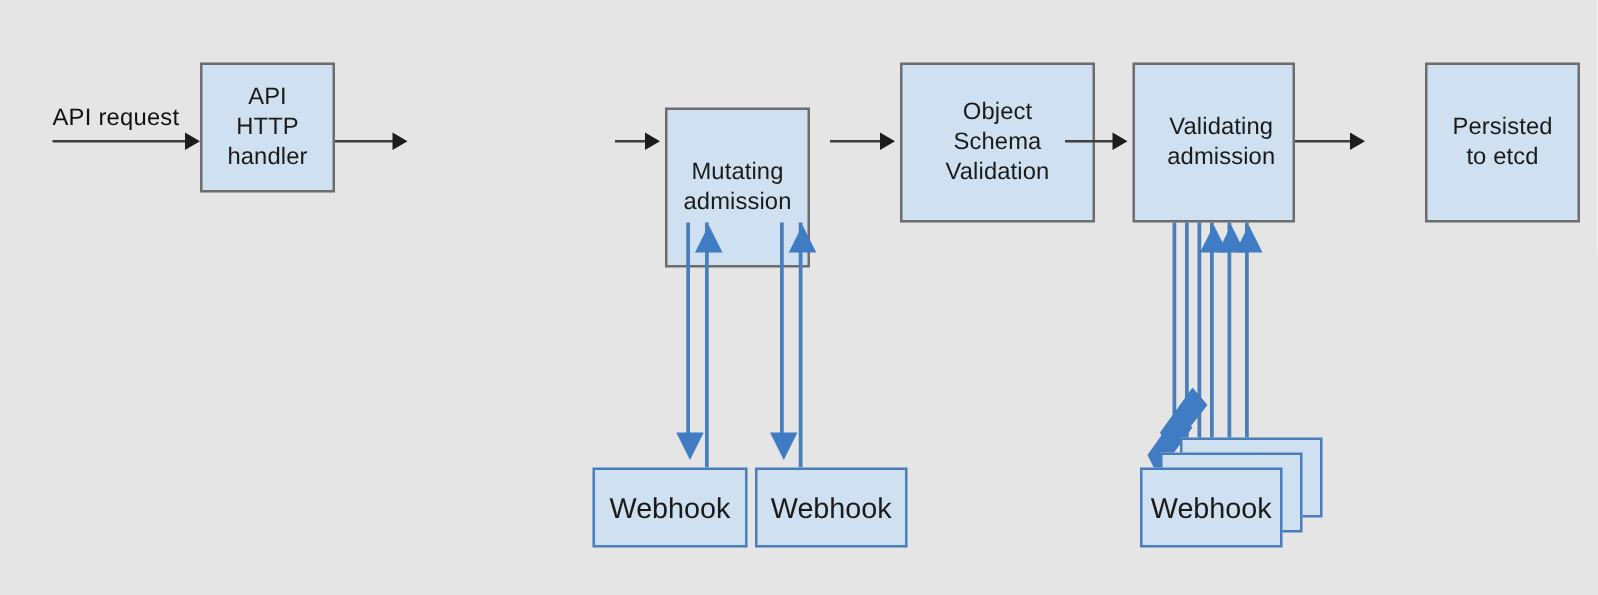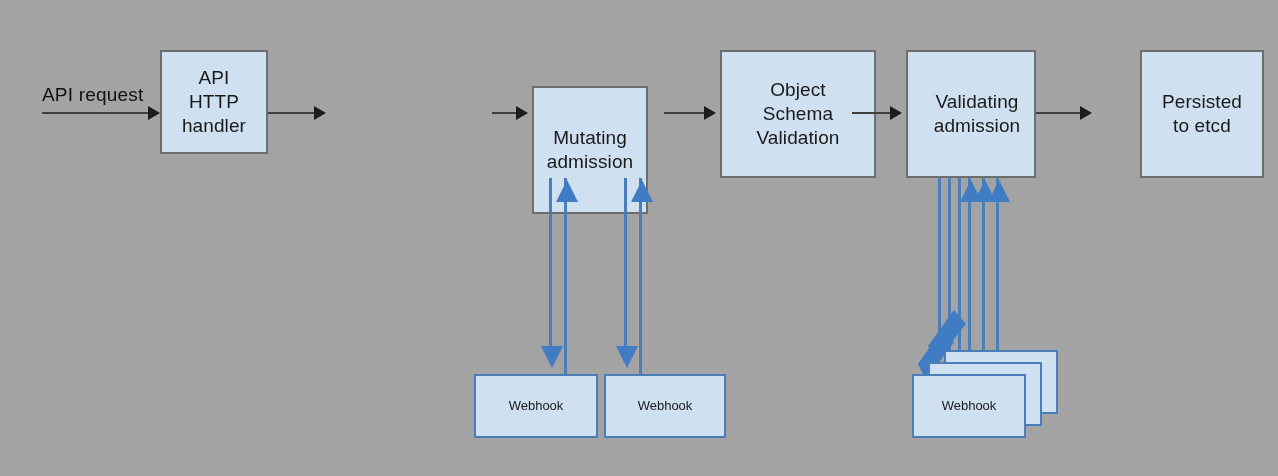--- a/index.html
+++ b/index.html
@@ -8,21 +8,21 @@
     padding: 0;
     background: #ffffff;
   }
   body {
     font-family: "Liberation Sans", sans-serif;
   }
   #canvas {
     position: relative;
     width: 1278px;
     height: 476px;
-    background: #a3a3a3;
+    background: #e5e5e5;
     overflow: hidden;
   }
 
   
   .stage {
     position: absolute;
     box-sizing: border-box;
     background: #cfe0f1;
     border: 2px solid #6d6d6d;
     display: flex;
@@ -39,21 +39,21 @@
   
   .webhook {
     position: absolute;
     box-sizing: border-box;
     background: #cfe0f1;
     border: 2px solid #4a7ebb;
     display: flex;
     align-items: center;
     justify-content: center;
     color: #1a1a1a;
-    font-size: 13px;
+    font-size: 23px;
     line-height: 1.25;
   }
   .webhook-ghost { }
 
   
   .connector {
     position: absolute;
     height: 2px;
     background: #3f3f3f;
   }

